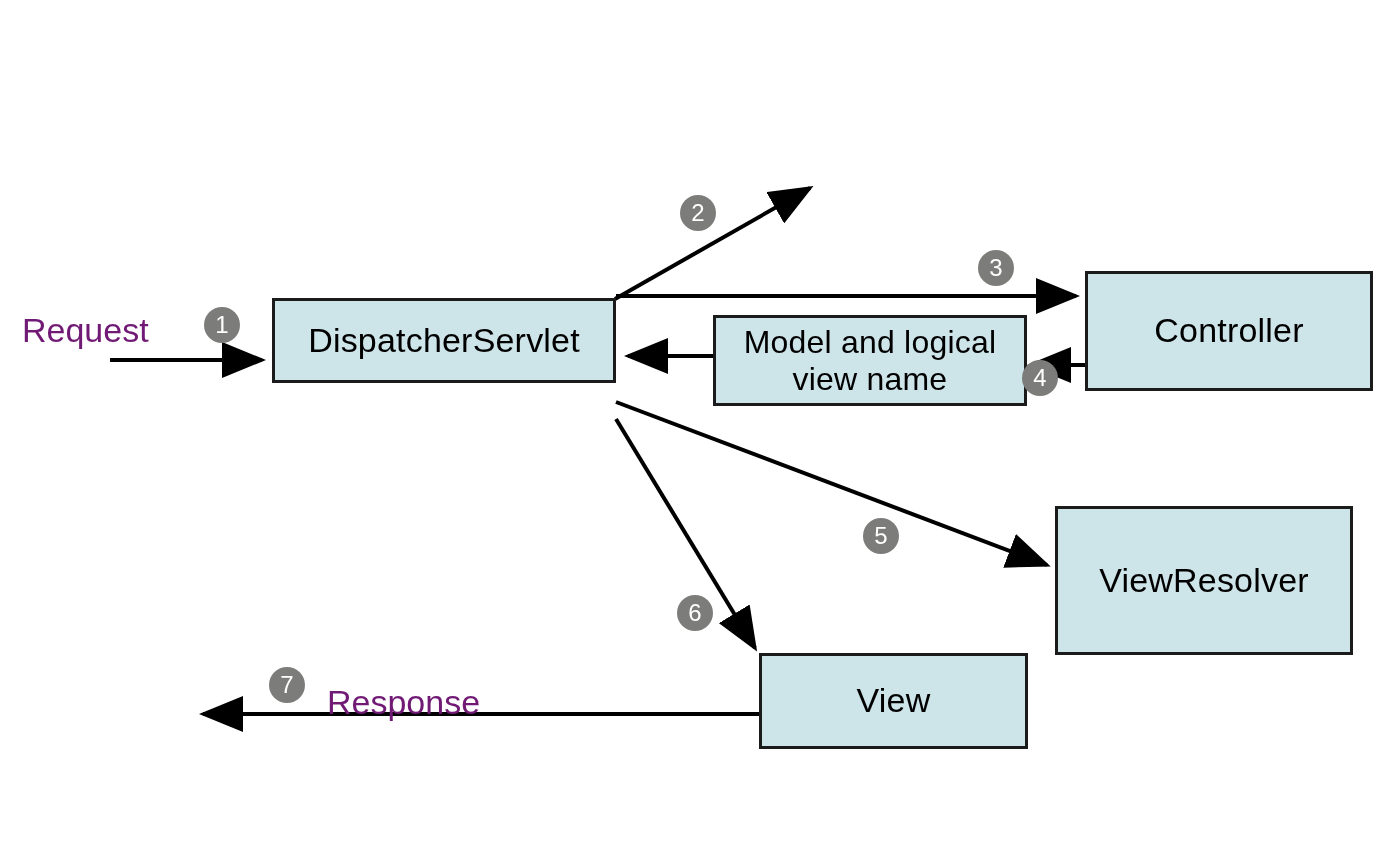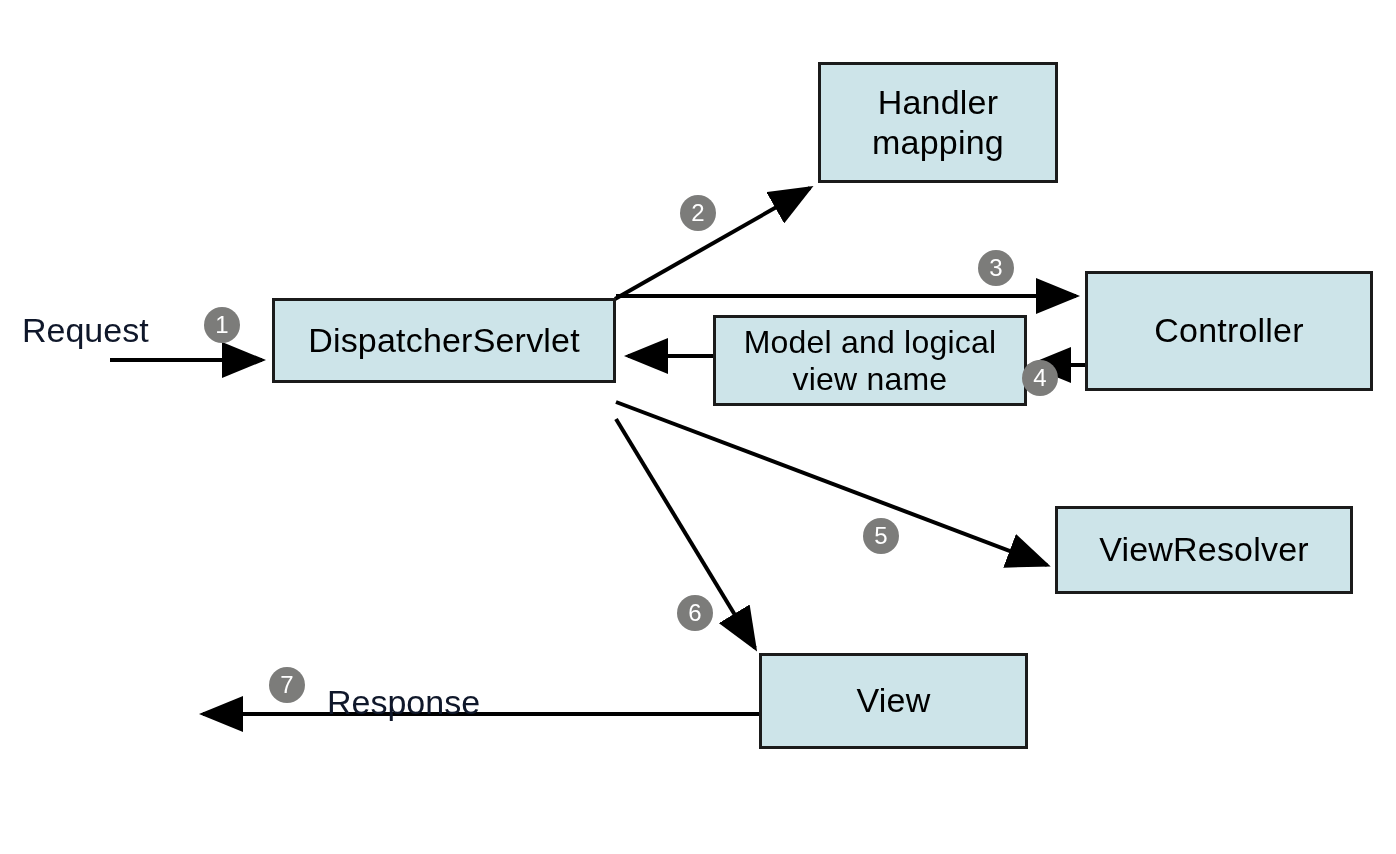--- a/index.html
+++ b/index.html
@@ -33,21 +33,21 @@
     justify-content: center;
     text-align: center;
     color: #000000;
     font-size: 34px;
     line-height: 1.15;
     letter-spacing: 0.2px;
     white-space: pre-line;
   }
   .free-label {
     position: absolute;
-    color: #0f172a;
+    color: #701a75;
     font-size: 34px;
     white-space: nowrap;
   }
   .step-badge {
     position: absolute;
     width: 36px;
     height: 36px;
     border-radius: 50%;
     background: #7c7c7a;
     color: #ffffff;
@@ -78,29 +78,27 @@
       <path d="M 1085,365 L 1031,365"></path>
       <path d="M 713,356 L 628,356"></path>
       <path d="M 616,402 L 1047,565"></path>
       <path d="M 616,419 L 755,648"></path>
       <path d="M 759,714 L 203,714"></path>
     </g>
   </svg>
 
   <div class="node" style="left:272px; top:298px; width:344px; height:85px;">DispatcherServlet</div>
 
-  <div class="node" style="left:818px; top:62px; width:240px; height:121px;">Handler
-mapping</div>
 
   <div class="node" style="left:1085px; top:271px; width:288px; height:120px;">Controller</div>
 
   <div class="node" style="left:713px; top:315px; width:314px; height:91px; font-size:32px;">Model and logical
 view name</div>
 
-  <div class="node" style="left:1055px; top:506px; width:298px; height:88px;">ViewResolver</div>
+  <div class="node" style="left:1055px; top:506px; width:298px; height:149px;">ViewResolver</div>
 
   <div class="node" style="left:759px; top:653px; width:269px; height:96px;">View</div>
 
   <div class="free-label" style="left:22px; top:311px;">Request</div>
 
   <div class="free-label" style="left:327px; top:683px;">Response</div>
 
   <div class="step-badge" style="left:204px; top:307px;">1</div>
   <div class="step-badge" style="left:680px; top:195px;">2</div>
   <div class="step-badge" style="left:978px; top:250px;">3</div>

